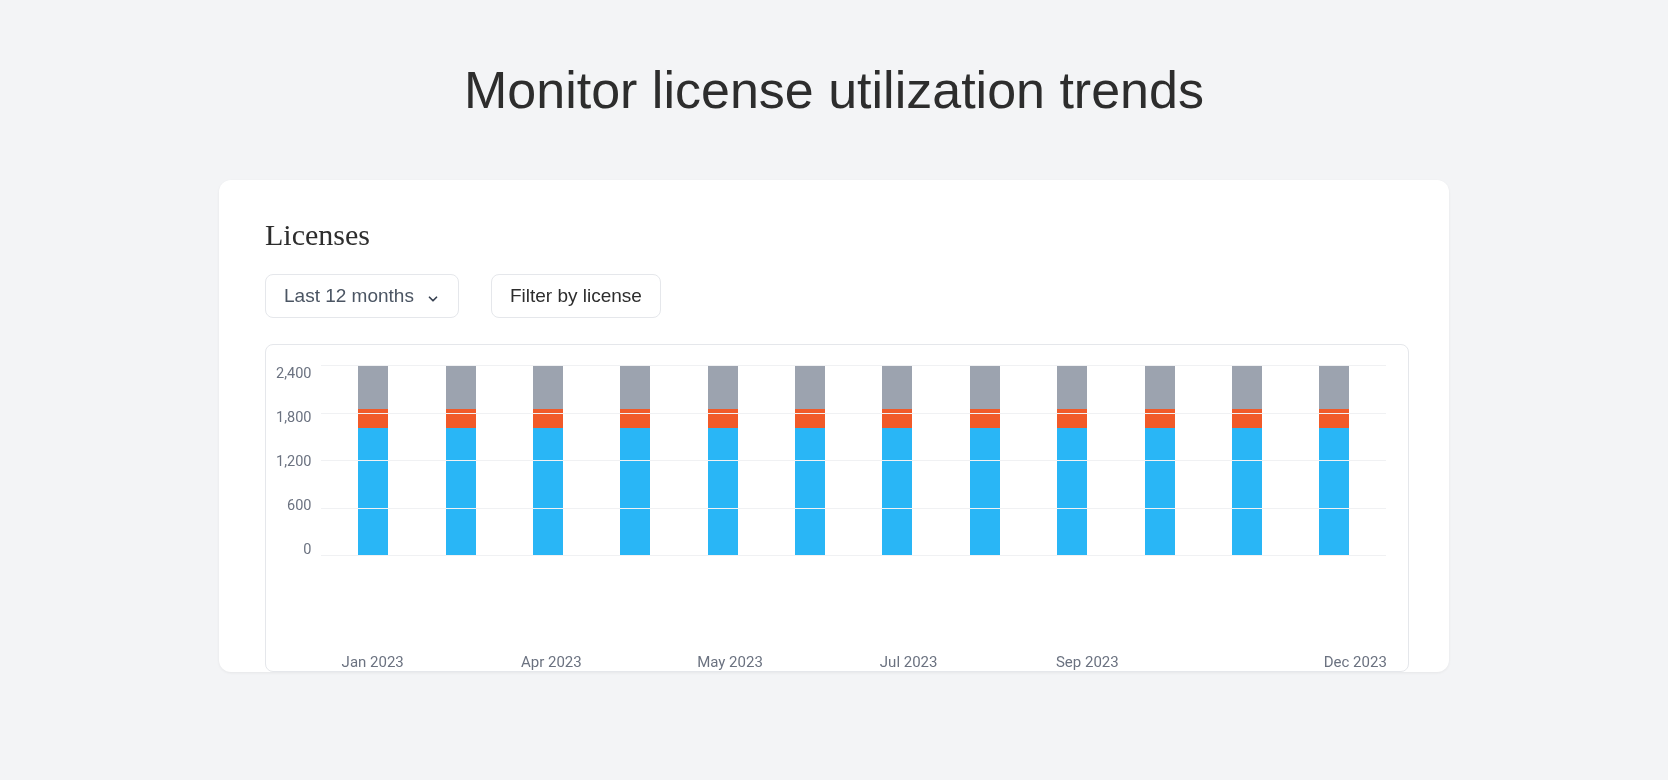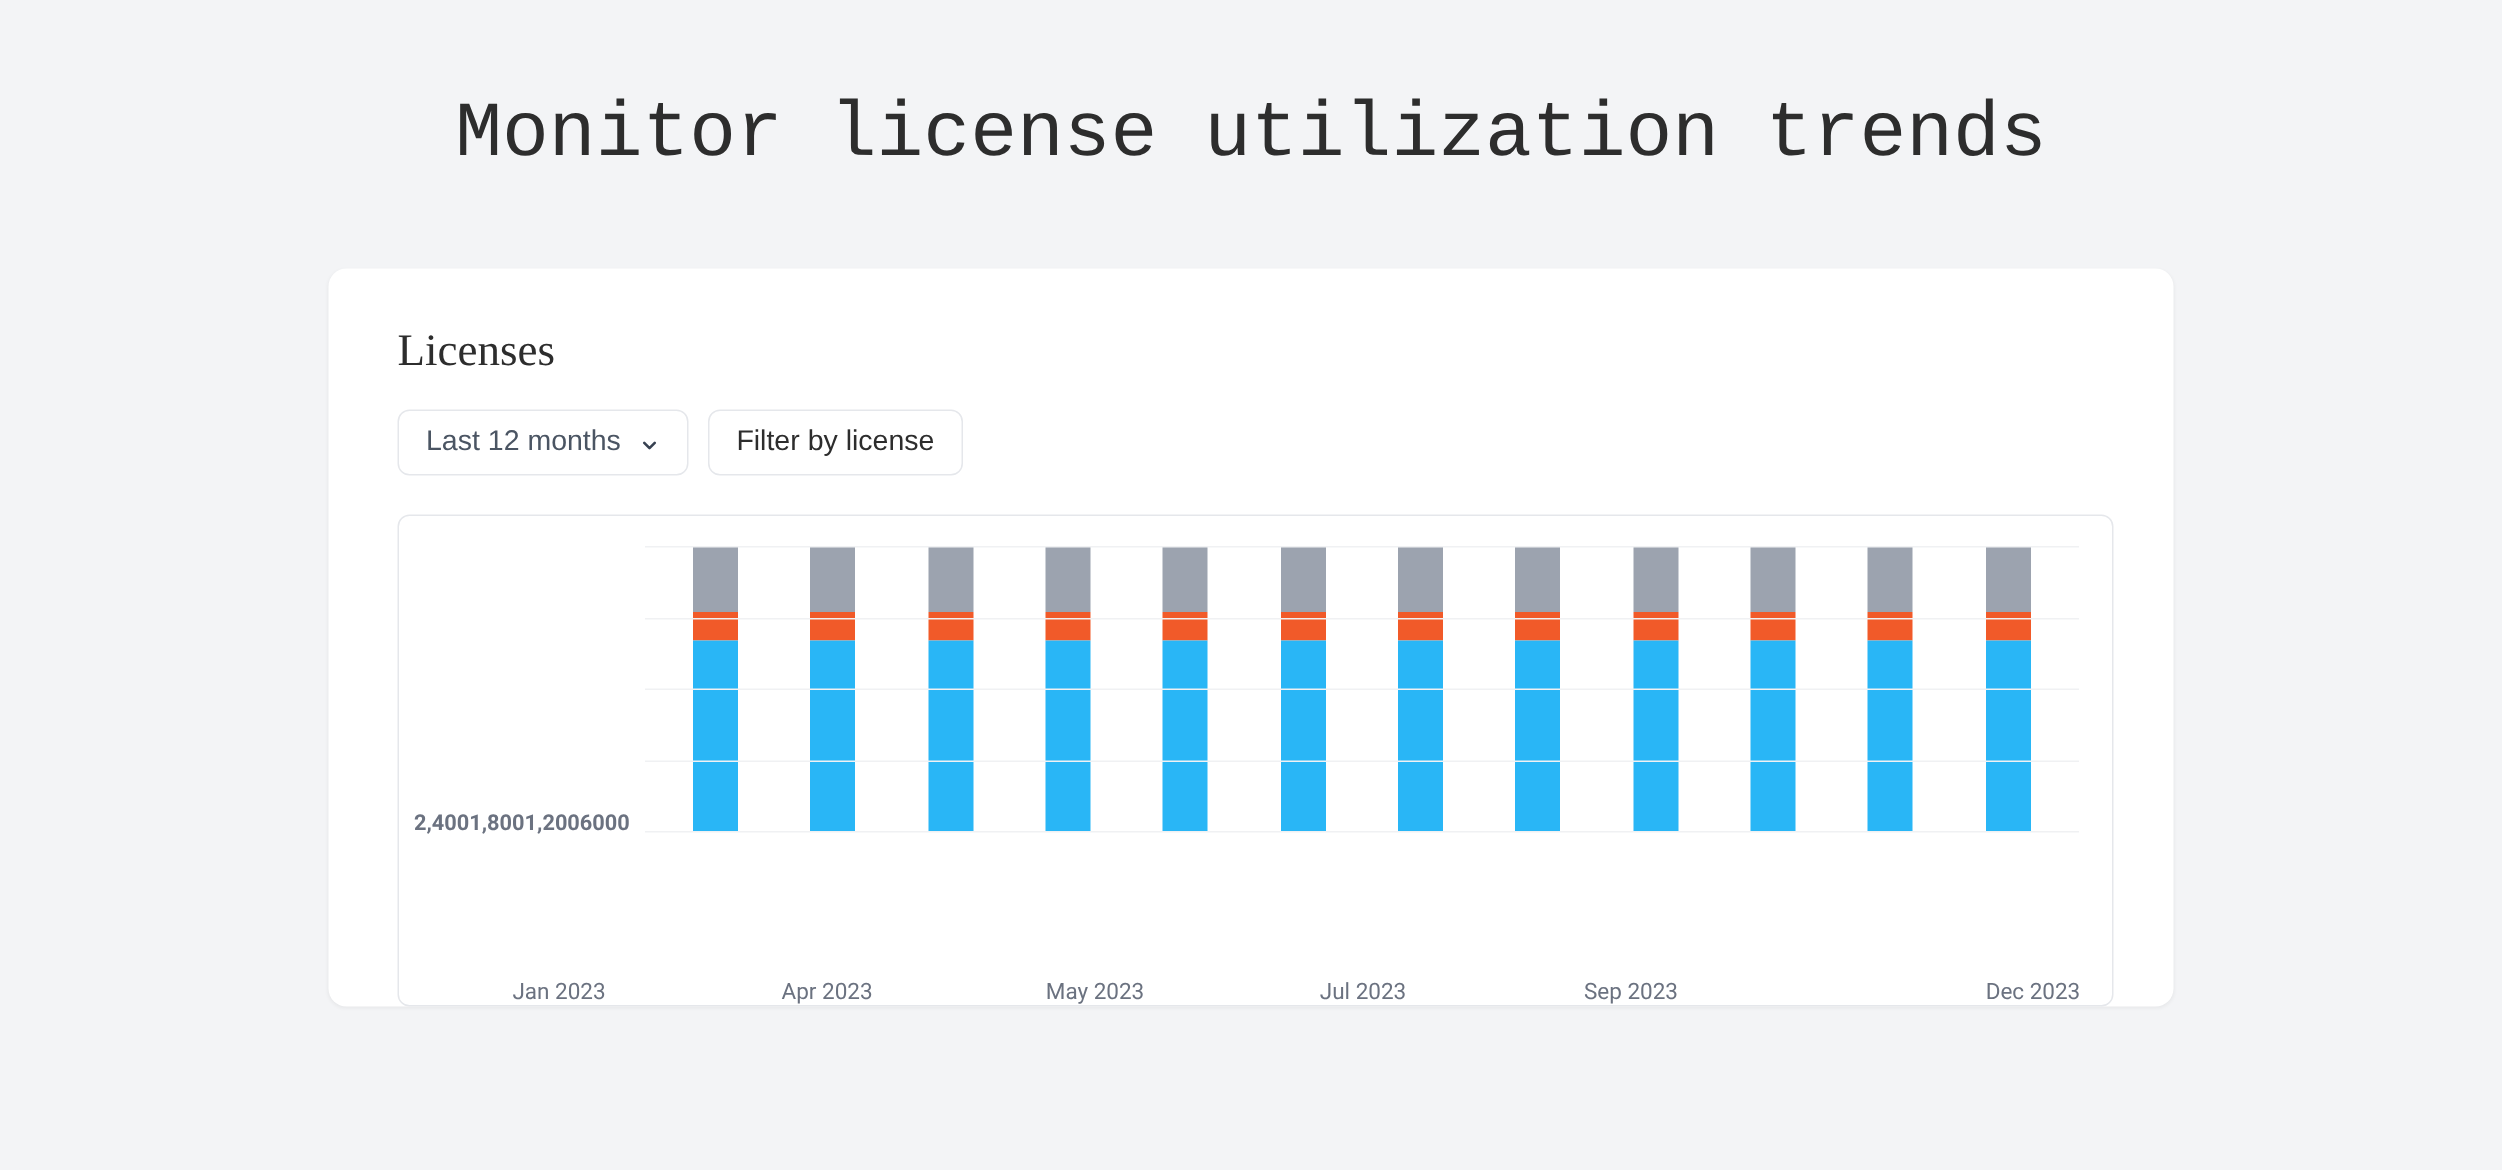--- a/index.html
+++ b/index.html
@@ -25,21 +25,21 @@
     width:100%;
     height:100%;
     background:var(--bg);
     border-radius:18px;
     padding:60px 0 0 0;
     display:flex;
     flex-direction:column;
     align-items:center;
   }
   .page-title {
-    font-family: Liberation Mono, monospace;
+    font-family: Liberation Sans, sans-serif;
     font-size:52px;
     color:var(--text-dark);
     font-weight:400;
     margin:0 0 60px 0;
     text-align:center;
   }
   .card {
     width:1230px;
     background:var(--card-bg);
     border-radius:12px;
@@ -48,21 +48,21 @@
   }
   .card-title {
     font-family: Georgia, "Times New Roman", serif;
     font-size:30px;
     color:var(--text-dark);
     margin:0 0 22px 0;
     font-weight:400;
   }
   .filters {
     display:flex;
-    gap:13px;
+    gap:32px;
     margin-bottom:26px;
   }
   .filter-btn {
     display:flex;
     align-items:center;
     gap:12px;
     padding:10px 18px;
     border:1px solid var(--border);
     background:#fff;
     border-radius:8px;
@@ -88,26 +88,26 @@
     letter-spacing:0.5px;
     color:#374151;
   }
   .chart-body {
     display:flex;
     padding:20px 22px 20px 10px;
     height:280px;
   }
   .y-axis {
     display:flex;
+    flex-direction:column;
     justify-content:space-between;
     align-items:flex-end;
     padding-right:10px;
     height:190px;
     margin-top:2px;
-    font-weight:bold;
   }
   .y-tick {
     font-size:14.5px;
     color:var(--text-muted);
     line-height:1;
   }
   .plot-area {
     flex:1;
     position:relative;
     height:190px;

